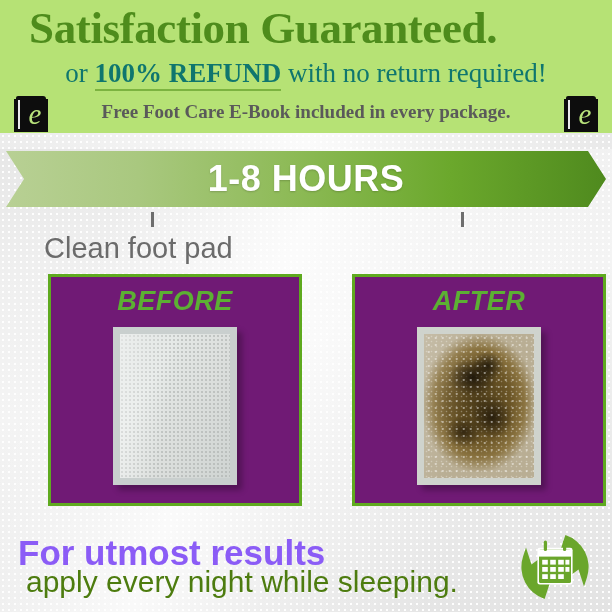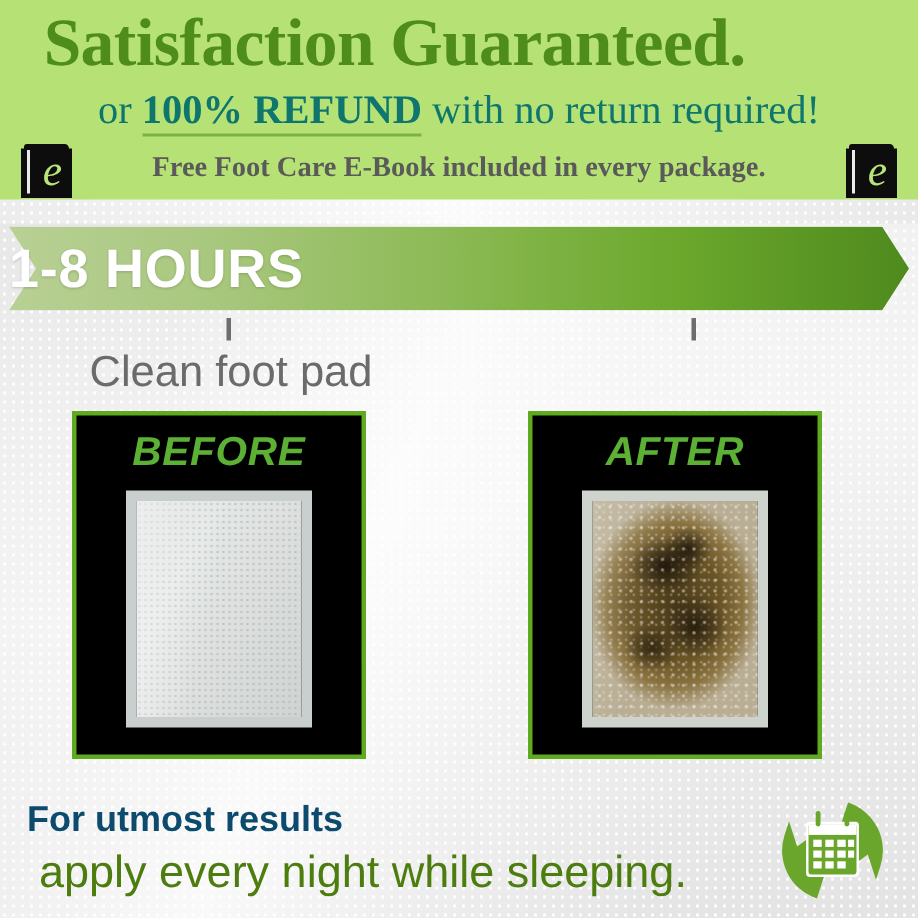--- a/index.html
+++ b/index.html
@@ -134,21 +134,21 @@
     width: 600px; height: 56px;
     background: linear-gradient(90deg,#b8d094 0%,#a9c87f 22%,#8dba56 48%,#6ba82c 74%,#4f8a1e 100%);
     clip-path: polygon(0 0, 582px 0, 600px 28px, 582px 56px, 0 56px, 18px 28px);
     box-shadow: 0 1px 2px rgba(0,0,0,0.12);
   }
   .banner-label {
     position: absolute;
     left: 6px; top: 151px;
     width: 600px; height: 40px;
     line-height: 56px;
-    text-align: left;
+    text-align: center;
     color: #ffffff;
     font-family: "Liberation Sans", sans-serif;
     font-weight: bold;
     font-size: 36px;
     letter-spacing: 0.5px;
     text-shadow: 0 1px 2px rgba(0,0,0,0.18);
   }
 
   
   .tick {
@@ -162,29 +162,29 @@
 
   
   .caption {
     position: absolute;
     top: 232px;
     font-family: "Liberation Sans", sans-serif;
     font-size: 29px;
     color: #6b6b6b;
     white-space: nowrap;
   }
-  .caption.left  { left: 44px; width: 220px; text-align: center; }
+  .caption.left  { left: 44px; width: 220px; }
   .caption.right { left: 318px; width: 290px; text-align: center; }
 
   
   .panel {
     position: absolute;
     top: 274px;
-    width: 196px; height: 232px;
-    background: #000000;
+    width: 254px; height: 232px;
+    background: #701a75;
     border: 3px solid #5faa1f;
     box-sizing: border-box;
   }
   .panel.left  { left: 48px; }
   .panel.right { left: 352px; }
 
   .panel-title {
     position: absolute;
     left: 0; top: 9px;
     width: 100%;
@@ -247,22 +247,22 @@
       radial-gradient(circle at 38% 42%, rgba(255,255,255,0.45) 0.8px, rgba(0,0,0,0) 1.4px) 2px 1px/7px 7px,
       linear-gradient(105deg, rgba(255,255,255,0.18) 0%, rgba(255,255,255,0) 40%);
   }
 
   
   .footer-line1 {
     position: absolute;
     left: 18px; top: 533px;
     font-family: "Liberation Sans", sans-serif;
     font-weight: bold;
-    font-size: 24px;
-    color: #0c4a6e;
+    font-size: 35px;
+    color: #8b5cf6;
     white-space: nowrap;
   }
   .footer-line2 {
     position: absolute;
     left: 26px; top: 565px;
     font-family: "Liberation Sans", sans-serif;
     font-size: 30px;
     color: #4d7c0f;
     white-space: nowrap;
   }

